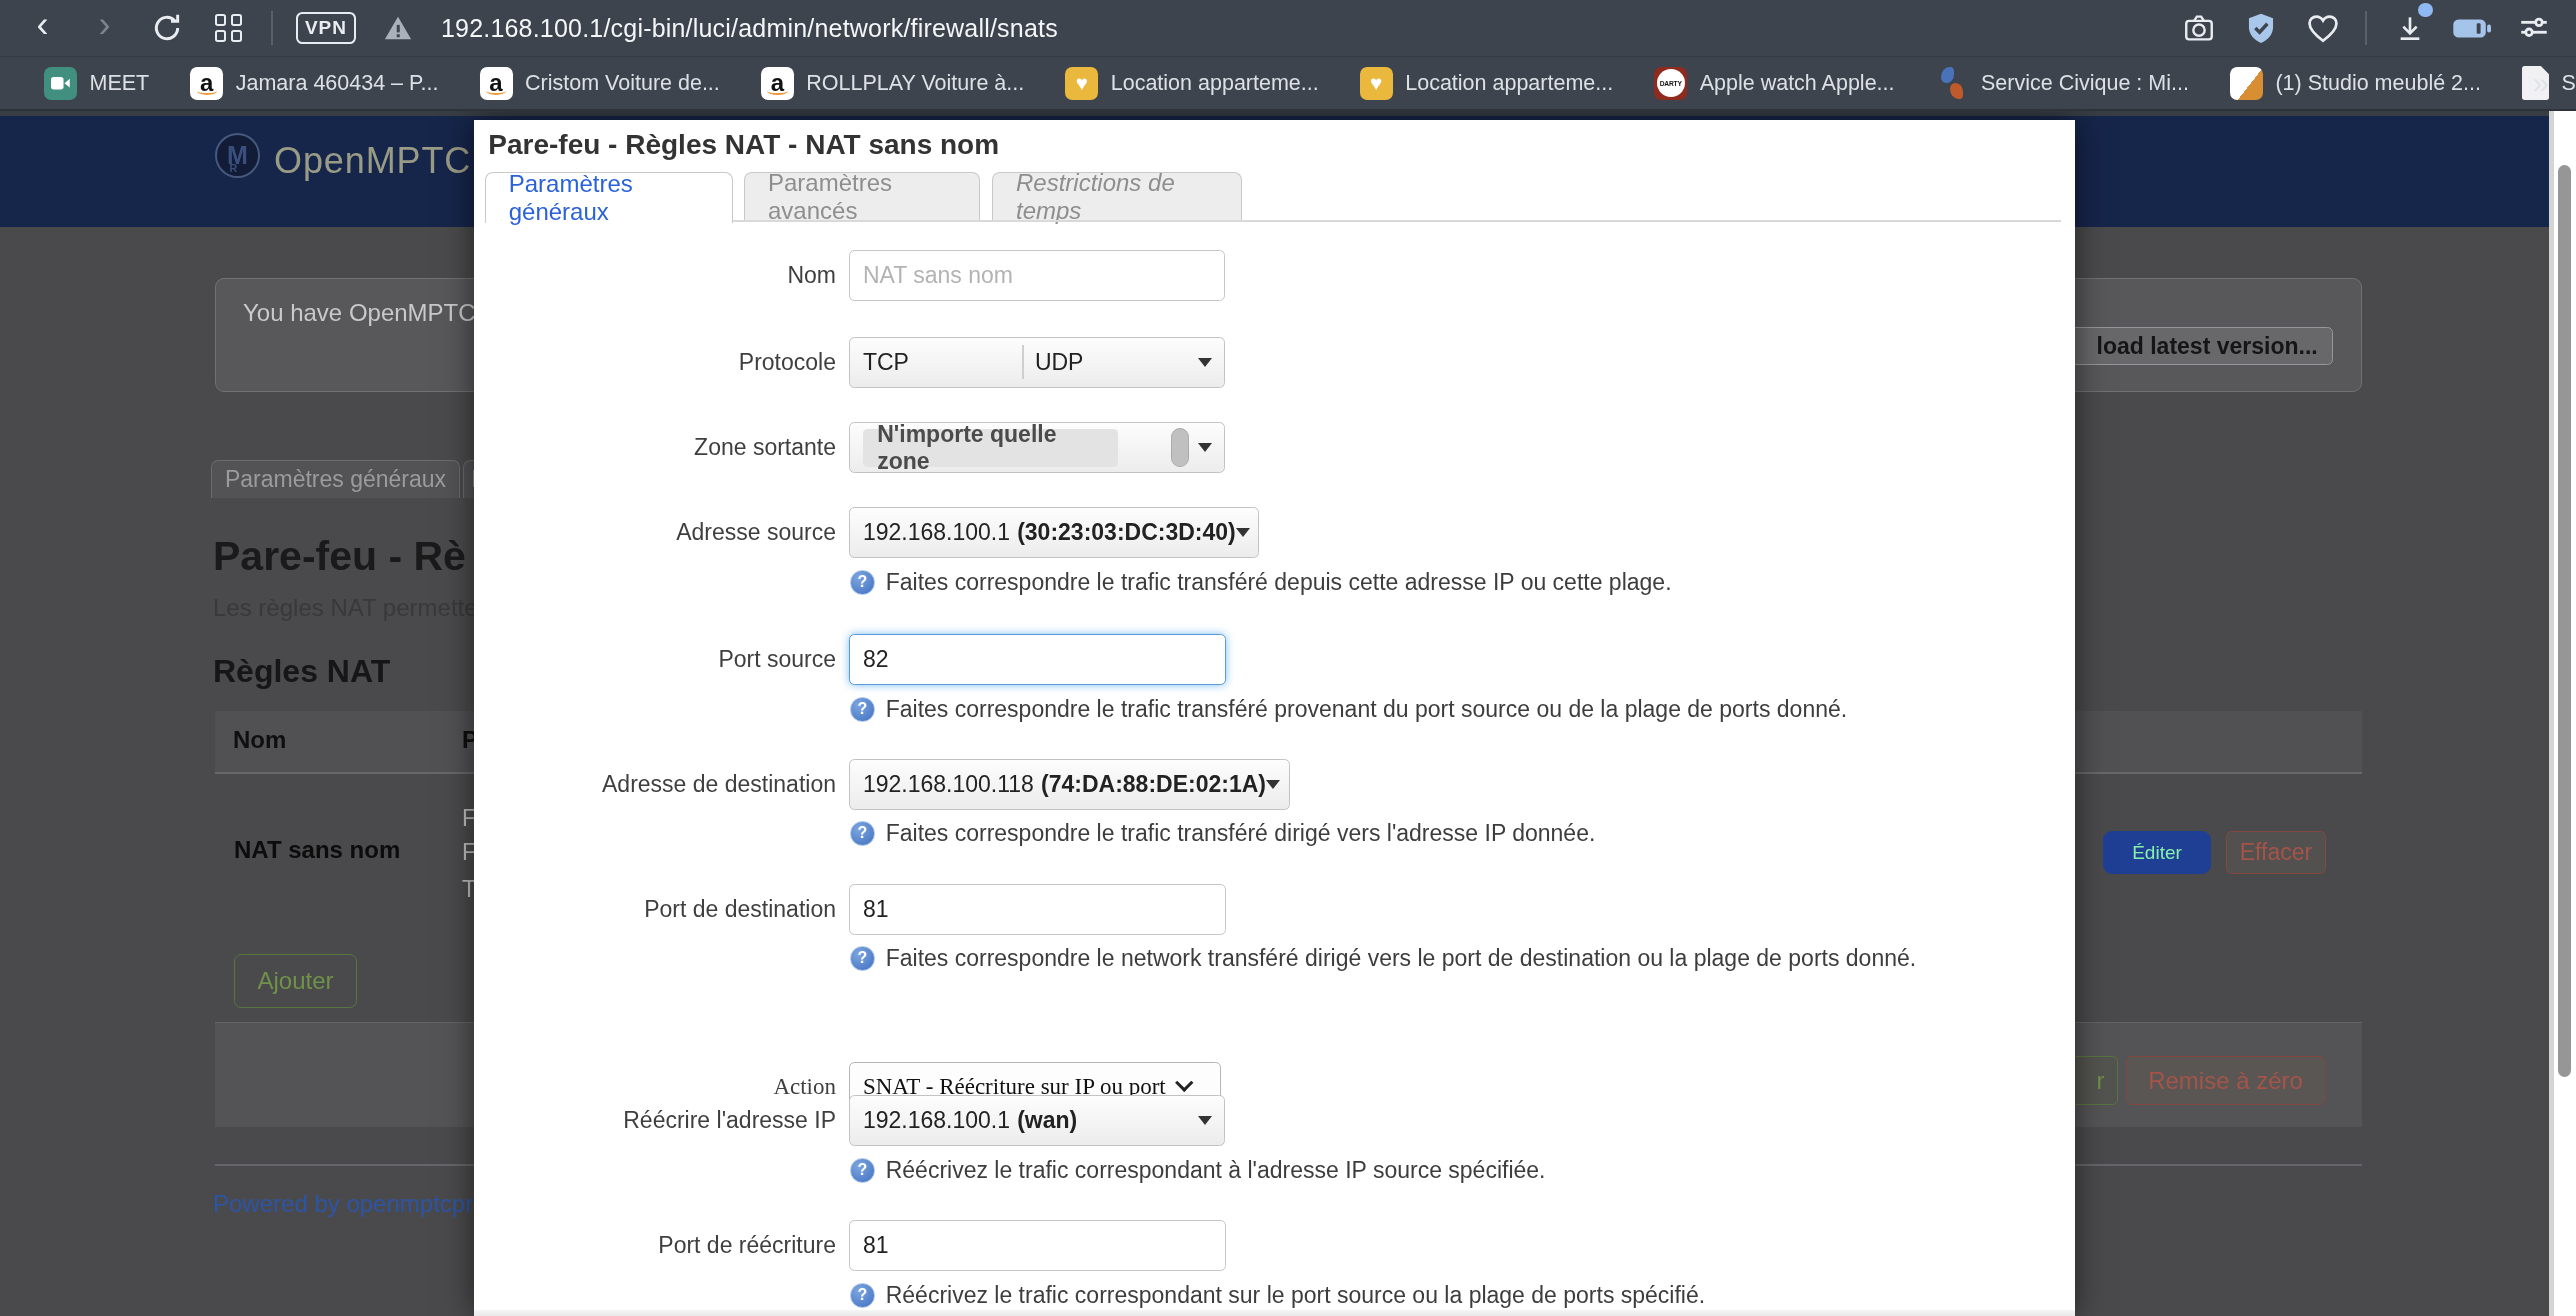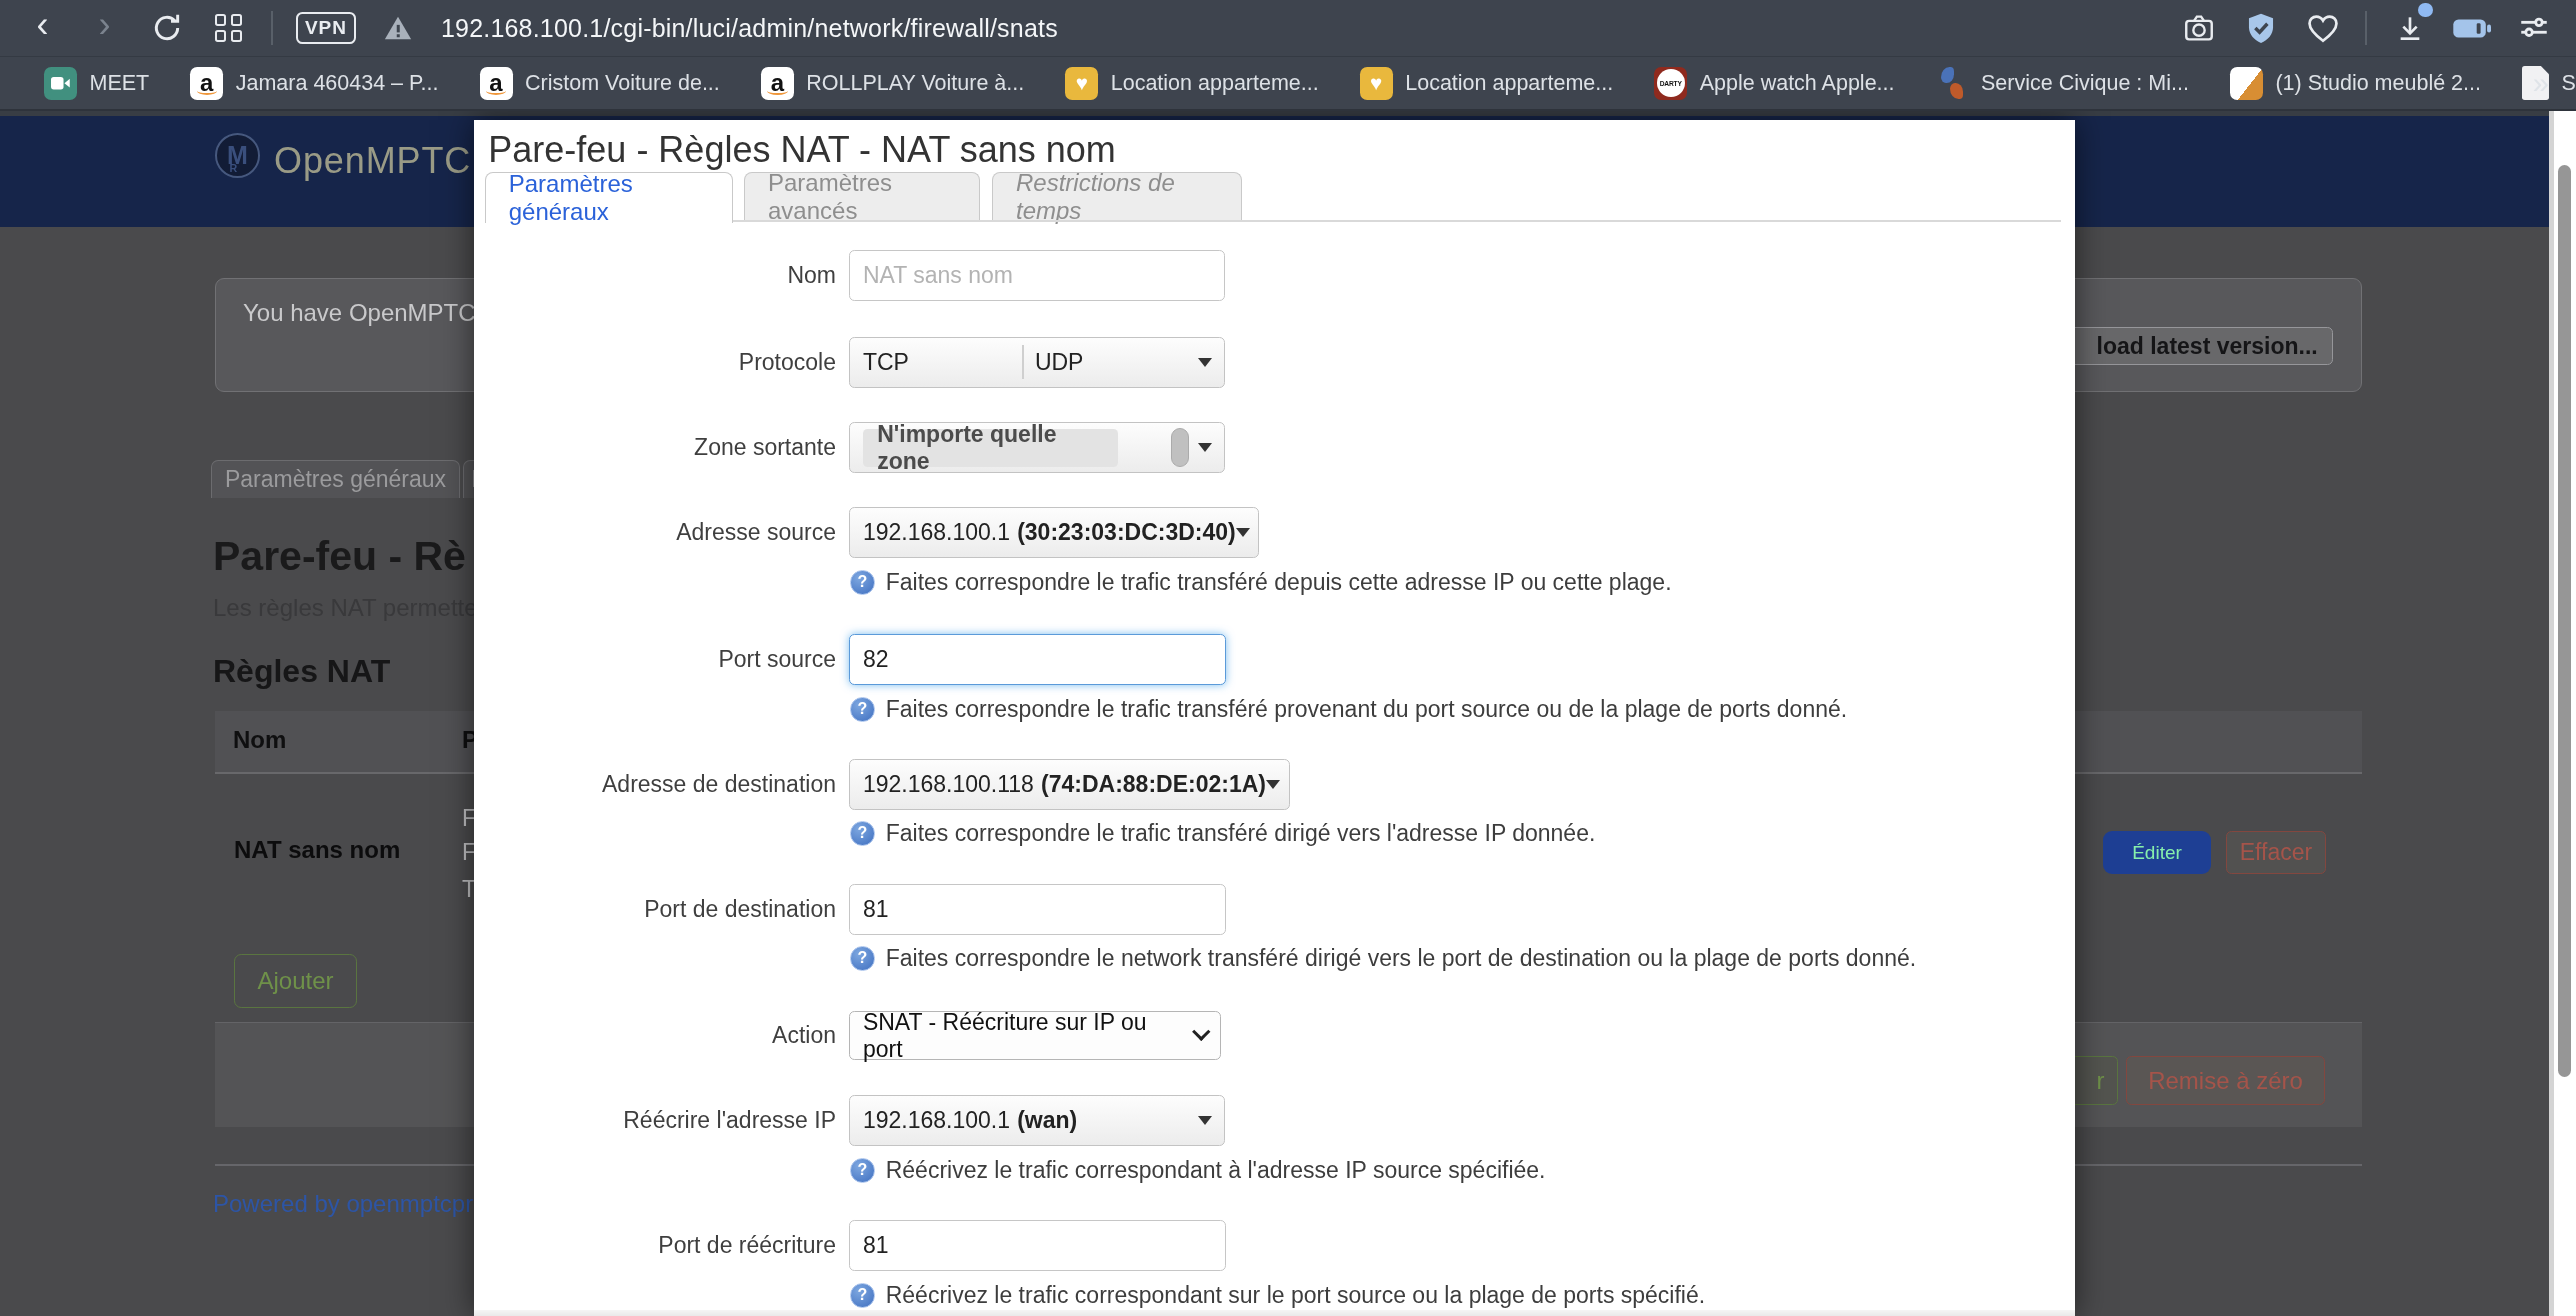--- a/index.html
+++ b/index.html
@@ -85,21 +85,21 @@
     color:#a5544a;font-size:24px;display:flex;align-items:center;justify-content:center;}
   .bghr{left:215px;top:1053px;width:2147px;height:1.8px;background:#66666a;}
   .powered{left:213px;top:1079px;font-size:24px;color:#2d55a6;}
 
   
   .sbar{right:0;top:0;width:27px;height:100%;background:#ffffff;border-left:5.4px solid #d4d4d4;}
   .sthumb{position:absolute;left:3.6px;width:13.4px;border-radius:7.2px;background:#969696;top:54px;height:912px;}
 
   
   .modal{left:474px;top:9px;width:1601px;height:1197px;background:#ffffff;box-shadow:0 0 30px rgba(0,0,0,.55);}
-  .mtitle{left:14.3px;top:9px;font-size:36px;font-weight:normal;color:#333;}
+  .mtitle{left:14.3px;top:9px;font-size:28px;font-weight:bold;color:#333;}
   .mtab{top:52px;height:48px;display:flex;align-items:center;justify-content:center;font-size:24px;
     border:1.8px solid #c9c9c9;border-bottom:none;border-radius:8px 8px 0 0;background:#ededed;color:#8e8e8e;padding:0 23px;}
   .mtab.active{background:#fff;color:#2b62d9;height:51px;z-index:3;}
   .mhr{left:12.5px;top:100px;width:1574px;height:1.8px;background:#d9d9d9;z-index:1;}
 
   .frow{left:0;width:100%;display:flex;align-items:center;}
   .flabel{width:362px;text-align:right;font-size:23px;color:#3f3f3f;flex:none;white-space:nowrap;}
   .fctrl{margin-left:13.4px;}
   .tinput{height:51px;border:1.8px solid #c6c6c6;border-radius:5.4px;font-size:23px;padding:0 12.5px;color:#222;
     font-family:"Liberation Sans",sans-serif;outline:none;background:#fff;}
@@ -369,21 +369,21 @@
 
     <div class="abs frow" style="top:764px;height:51px;">
       <span class="flabel">Port de destination</span>
       <input class="tinput fctrl" style="width: 377px;" value="81">
     </div>
     <div class="abs help" style="top:820px;">
       <span class="help-ic">?</span>
       <span>Faites correspondre le network transféré dirigé vers le port de destination ou la plage de ports donné.</span>
     </div>
 
-    <div class="abs frow" style="top:891px;height:49px;">
+    <div class="abs frow" style="top:942px;height:49px;font-family:Liberation Serif, serif;">
       <span class="flabel">Action</span>
       <span class="selectbox fctrl" style="width:372px;">
         <span>SNAT - Réécriture sur IP ou port</span>
         <span class="selchev"></span>
       </span>
     </div>
 
     <div class="abs frow" style="top:976px;height:49px;">
       <span class="flabel">Réécrire l'adresse IP</span>
       <span class="dd fctrl" style="width:376px;">

